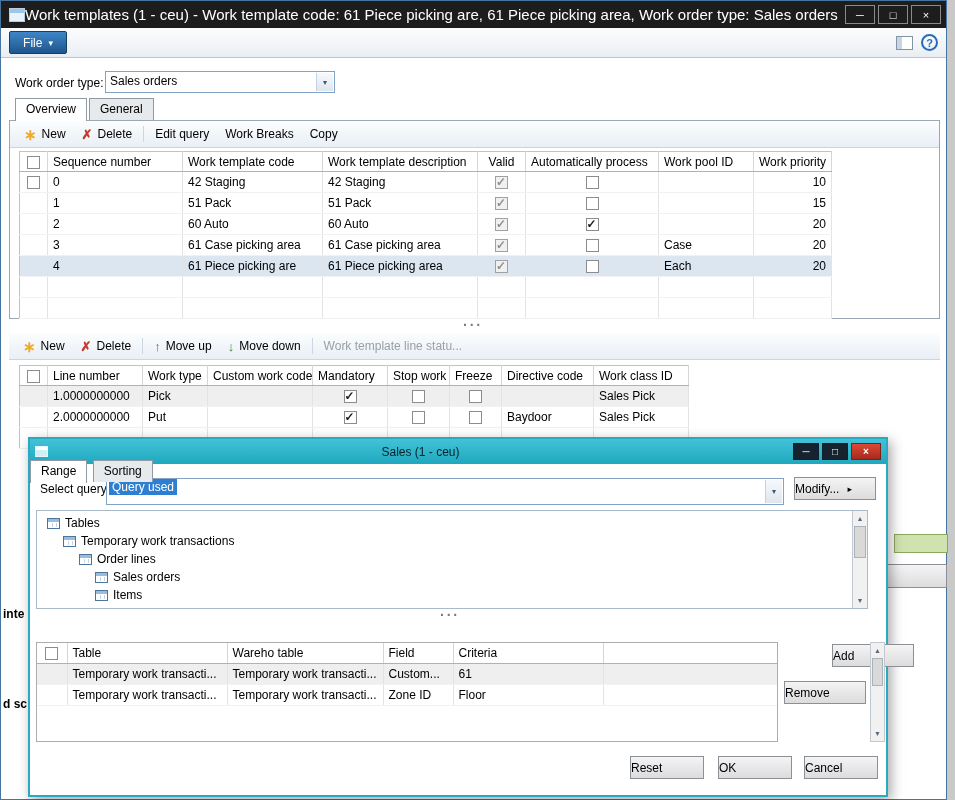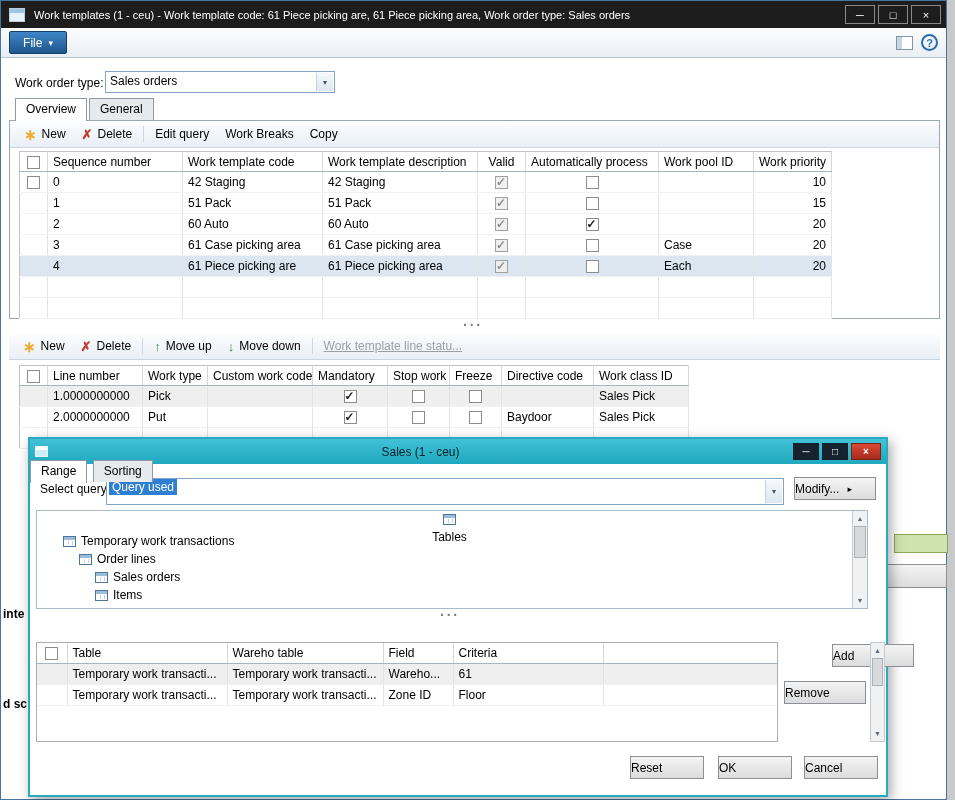--- a/index.html
+++ b/index.html
@@ -2,41 +2,41 @@
 <html><head>
 <meta charset="utf-8">
 <style>
 *{margin:0;padding:0;box-sizing:border-box;}
 html,body{width:955px;height:800px;}
 body{font-family:"Liberation Sans",sans-serif;background:#c9c9c9;}
 .stage{position:relative;width:955px;height:800px;overflow:hidden;background:#c9c9c9;}
 .mainwin{position:absolute;left:0;top:0;width:947px;height:800px;background:#fff;border:1px solid #46749e;}
 .titlebar{height:27px;background:#1d1d1d;display:flex;align-items:center;color:#fff;}
 .app-icon{width:16px;height:14px;margin-left:8px;border:1px solid #bccde0;background:linear-gradient(#9cc7e8 0 4px,#e8f2fa 4px);flex:none;}
-.title{margin-left:9px;font-size:11px;white-space:nowrap;overflow:hidden;flex:1;}
+.title{margin-left:0;font-size:15px;white-space:nowrap;overflow:hidden;flex:1;}
 .winctl{display:flex;gap:3px;margin-right:5px;}
 .winbtn{width:30px;height:19px;border:1px solid #8a8a8a;background:#1d1d1d;color:#fff;font-size:11px;display:flex;align-items:center;justify-content:center;cursor:default;}
 .menubar{height:30px;background:linear-gradient(#fdfdfe,#e9eef4);border-bottom:1px solid #bac7d3;position:relative;}
 .filebtn{position:absolute;left:8px;top:3px;width:58px;height:23px;background:linear-gradient(#3e86c8,#1f568c);border:1px solid #173f66;border-radius:2px;color:#fff;font-size:12px;display:flex;align-items:center;justify-content:center;gap:6px;}
 .filebtn .caret{font-size:9px;}
 .mb-icons{position:absolute;right:8px;top:6px;display:flex;gap:8px;align-items:center;}
 .layout-icon{width:17px;height:14px;border:1px solid #8494a4;background:linear-gradient(90deg,#c8d6e4 0 5px,#fff 5px);}
 .help-icon{width:17px;height:17px;border:2px solid #2a6cb4;border-radius:50%;color:#2a6cb4;font-size:11px;font-weight:bold;display:flex;align-items:center;justify-content:center;}
 .label{font-size:12px;color:#000;position:absolute;white-space:nowrap;}
 .combo{position:absolute;background:#fff;border:1px solid #82a3c6;font-size:12px;}
 .combo-val{position:absolute;left:4px;top:2px;white-space:nowrap;}
 .combo-arrow{position:absolute;right:1px;top:1px;bottom:1px;width:17px;border-left:1px solid #c4d2e2;background:linear-gradient(#f6f9fc,#dde6ef);font-size:8px;color:#40556c;display:flex;align-items:center;justify-content:center;}
 .sel{background:#2e7fd2;color:#fff;padding:1px 3px;}
 .tabs-row{position:absolute;display:flex;}
 .tab{font-size:12px;padding:3px 10px 4px;border:1px solid #8f9aa5;border-bottom:none;background:#e7eaed;margin-right:2px;position:relative;z-index:2;}
 .tab.active{background:#fff;z-index:4;padding-bottom:5px;margin-bottom:-1px;}
 .panel{position:absolute;background:#fff;border:1px solid #9aa7b4;z-index:3;}
 .toolbar{display:flex;align-items:center;height:27px;background:linear-gradient(#fcfdfe,#e8eff6);border-bottom:1px solid #c9d6e2;padding-left:6px;font-size:12px;}
 .tbtn{display:flex;align-items:center;gap:5px;padding:3px 8px;white-space:nowrap;}
-.tbtn.disabled{color:#9aa0a6;text-decoration:underline;}
+.tbtn.disabled{color:#9aa0a6;}
 .tsep{width:1px;height:16px;background:#ccd6e0;margin:0 3px;}
 .ic{font-size:13px;line-height:1;}
 .ic.new{color:#edaa2a;font-weight:bold;font-size:15px;}
 .ic.del{color:#c2392e;font-weight:bold;}
 .ic.up,.ic.down{color:#2f8f3a;font-weight:bold;}
 table.grid{position:absolute;border-collapse:collapse;table-layout:fixed;background:#fff;border:1px solid #c2c2c2;font-size:12px;}
 .grid th{font-weight:normal;text-align:left;padding:2px 5px;border-right:1px solid #d6d6d6;border-bottom:1px solid #a7b4c0;height:20px;white-space:nowrap;overflow:hidden;}
 .grid td{padding:2px 5px;border-right:1px solid #e3e3e3;border-bottom:1px solid #f1f1f1;height:21px;white-space:nowrap;overflow:hidden;}
 .grid .c{text-align:center;padding:1px;}
 .grid .num{text-align:right;}
@@ -55,21 +55,21 @@
 .dlg-titlebar{height:25px;background:linear-gradient(#42c2d6,#1fa8bf);display:flex;align-items:center;padding:0 5px;}
 .dlg-icon{width:13px;height:11px;border:1px solid #e8f6f9;background:linear-gradient(#fff 0 3px,#cfeff5 3px);flex:none;}
 .dlg-title{flex:1;text-align:center;font-size:12px;color:#06232c;}
 .dlg-ctl{display:flex;gap:3px;}
 .dlgbtn{width:26px;height:17px;border:1px solid #10212e;background:#16222e;color:#fff;font-size:10px;display:flex;align-items:center;justify-content:center;}
 .dlgbtn.close{width:30px;background:linear-gradient(#dd4936,#a52a1b);border-color:#7e1f13;font-weight:bold;}
 .dlg-body{position:relative;width:856px;height:331px;background:#fff;font-size:12px;}
 .treebox{position:absolute;left:6px;top:46px;width:832px;height:99px;border:1px solid #a9bbca;display:flex;overflow:hidden;background:#fff;}
 .tree{flex:1;padding-top:3px;overflow:hidden;}
 .trow{height:18px;display:flex;align-items:center;gap:5px;}
-.lvl0{padding-left:10px;flex-direction:column;}.lvl1{padding-left:26px;}.lvl2{padding-left:42px;}.lvl3{padding-left:58px;}.lvl4{padding-left:74px;}
+.lvl0{padding-left:10px;}.lvl1{padding-left:26px;}.lvl2{padding-left:42px;}.lvl3{padding-left:58px;}.lvl4{padding-left:74px;}
 .tbl-icon{width:13px;height:11px;border:1px solid #49759e;background:linear-gradient(#9dbcd8 0 3px,#fff 3px);flex:none;position:relative;}
 .tbl-icon::after{content:"";position:absolute;left:4px;top:4px;width:1px;bottom:1px;background:#c4d4e2;box-shadow:4px 0 0 #c4d4e2;}
 .tlabel{white-space:nowrap;}
 .vscroll{width:15px;border-left:1px solid #c2c9d0;background:#f1f1f1;display:flex;flex-direction:column;}
 .vscroll.abs{position:absolute;border:1px solid #c2c9d0;}
 .vs-btn{height:15px;font-size:7px;color:#5a6a78;display:flex;align-items:center;justify-content:center;}
 .vs-track{flex:1;position:relative;}
 .vs-thumb{position:absolute;left:1px;right:1px;top:0;height:32px;background:#d9d9d9;border:1px solid #aab2ba;}
 .rangebox{position:absolute;left:6px;top:178px;width:742px;height:100px;border:1px solid #adadad;background:#fff;overflow:hidden;}
 .rangebox table{position:static;border:none;width:740px;}
@@ -407,21 +407,21 @@
             <th>Table</th>
             <th>Wareho table</th>
             <th>Field</th>
             <th>Criteria</th>
             <th class="filler"></th>
           </tr>
           <tr class="hl">
             <td class="c"></td>
             <td>Temporary work transacti...</td>
             <td>Temporary work transacti...</td>
-            <td>Wareho...</td>
+            <td>Custom...</td>
             <td>61</td>
             <td></td>
           </tr>
           <tr>
             <td class="c"></td>
             <td>Temporary work transacti...</td>
             <td>Temporary work transacti...</td>
             <td>Zone ID</td>
             <td>Floor</td>
             <td></td>

